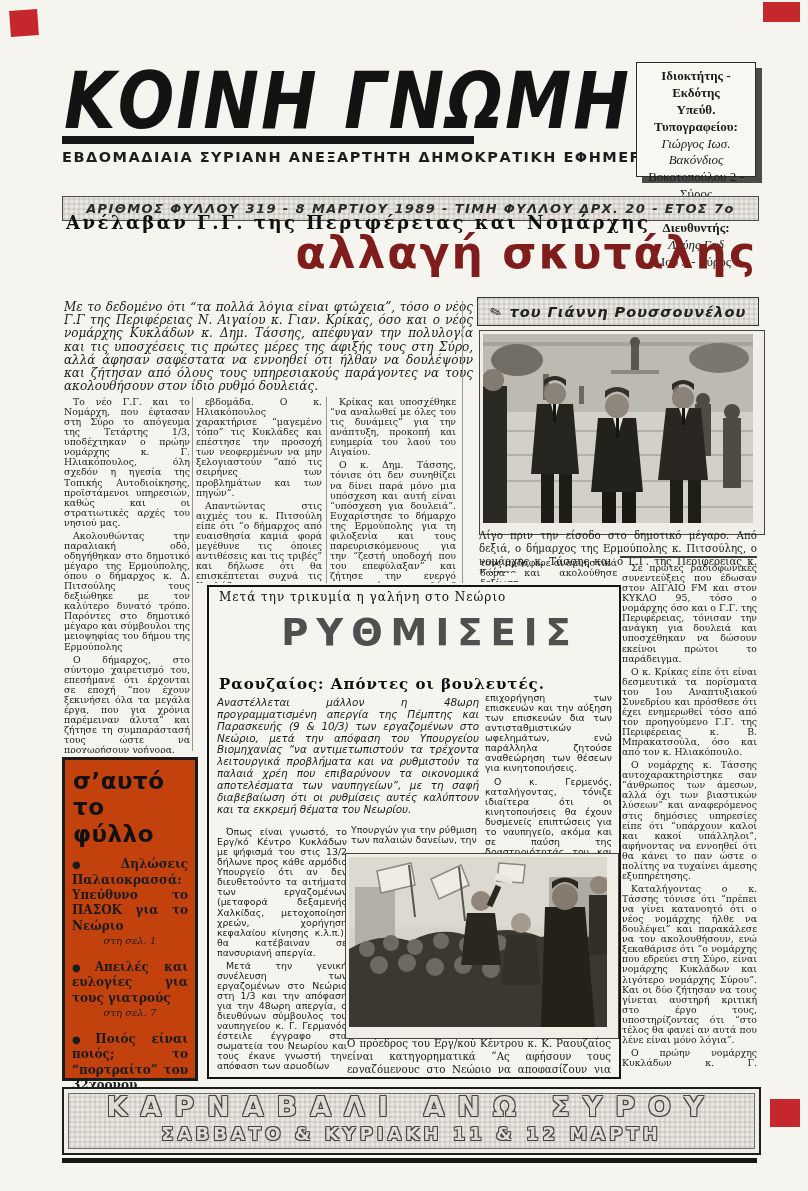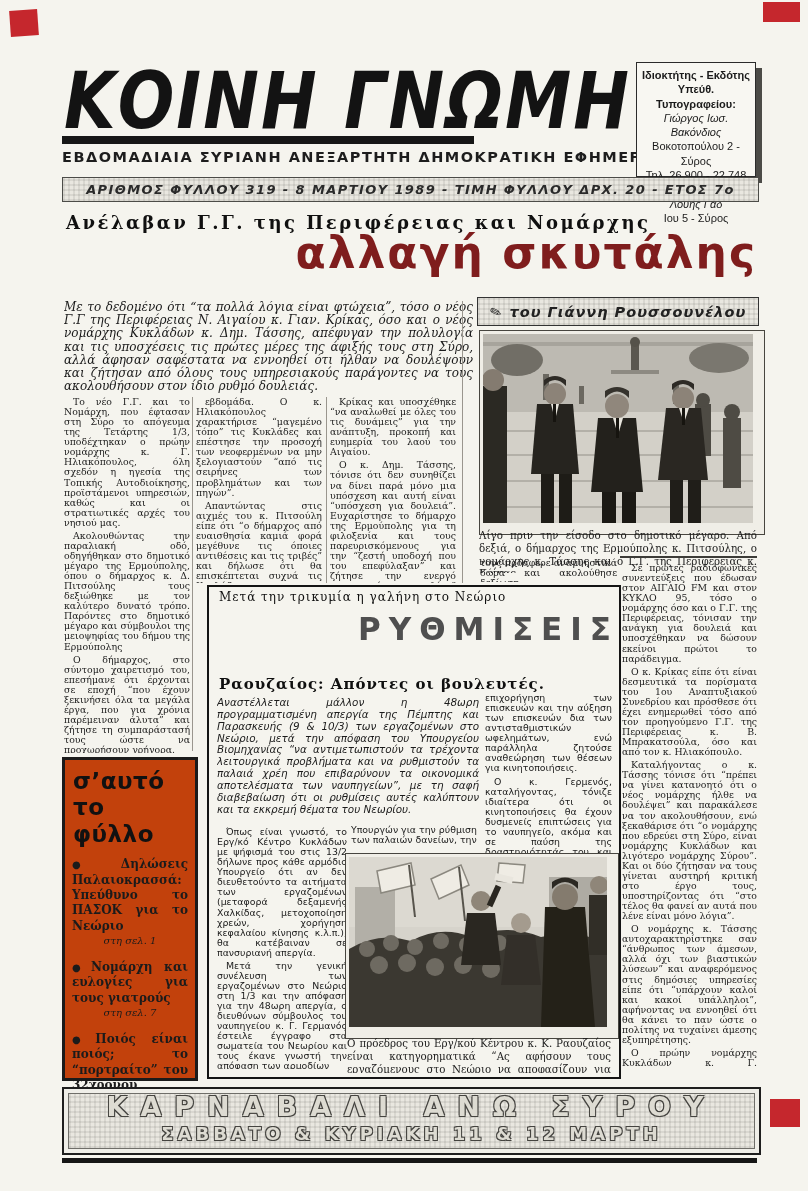--- a/index.html
+++ b/index.html
@@ -15,27 +15,27 @@
 
   
   .mast-title{left:64px;top:56px;width:600px;font-family:"DejaVu Sans",sans-serif;
     font-weight:bold;font-style:italic;font-size:64px;letter-spacing:2px;color:#131313;
     white-space:nowrap;transform:scale(1.04,1.22);transform-origin:left top;}
   .mast-bar{left:62px;top:136px;width:412px;height:8px;background:#161616;}
   .mast-sub{left:62px;top:149px;width:575px;font-family:"DejaVu Sans",sans-serif;
     font-weight:bold;font-size:14.5px;letter-spacing:1.5px;color:#1d1d1d;white-space:nowrap;}
   .info-box{left:636px;top:62px;width:118px;height:108px;border:1px solid #2b2b2b;
     background:#f8f7f2;box-shadow:6px 6px 0 #4c4b47;text-align:center;
-    font-family:Liberation Sans, sans-serif;font-size:11px;line-height:1.3;padding-top:5px;}
+    font-family:Liberation Serif, serif;font-size:13px;line-height:1.3;padding-top:5px;}
   .info-box .b{font-weight:bold;}
   .info-box .i{font-style:italic;}
   .checker{background-color:#e9e7e0;background-image:
     repeating-linear-gradient(0deg, rgba(70,70,65,.10) 0 2px, transparent 2px 5px),
     repeating-linear-gradient(90deg, rgba(70,70,65,.10) 0 2px, transparent 2px 5px);}
-  .issue-line{left:62px;top:177px;width:695px;height:23px;border:1px solid #4c4c48;
+  .issue-line{left:62px;top:196px;width:695px;height:23px;border:1px solid #4c4c48;
     font-family:"DejaVu Sans",sans-serif;font-weight:bold;font-style:italic;
     font-size:13px;letter-spacing:1.4px;line-height:23px;text-align:center;color:#2a2a2a;
     white-space:nowrap;overflow:hidden;}
 
   
   .kicker1{left:66px;top:212px;width:640px;font-weight:bold;font-size:18px;
     letter-spacing:2.5px;color:#101010;white-space:nowrap;}
   .headline1{left:62px;top:231px;width:695px;text-align:right;
     font-family:"DejaVu Sans",sans-serif;font-weight:bold;font-size:44px;line-height:1;
     letter-spacing:2px;color:#7f1d1d;white-space:nowrap;}
@@ -61,22 +61,22 @@
   .vrule{width:1px;background:#9a968e;}
   .rule-a{left:192px;top:397px;height:354px;}
   .rule-b{left:326px;top:397px;height:186px;}
   .rule-c{left:462px;top:301px;height:282px;}
   .hrule-col5{left:620px;top:556px;width:137px;height:2px;background:#3c3b37;}
 
   
   .box2{left:207px;top:585px;width:410px;height:490px;border:2px solid #141414;}
   .box2 .kicker2{position:absolute;left:10px;top:3px;font-weight:normal;font-size:12px;
     letter-spacing:1px;white-space:nowrap;color:#101010;}
-  .box2 .h1a{position:absolute;left:0;top:24px;width:100%;text-align:right;
-    font-family:"DejaVu Sans",sans-serif;font-weight:bold;font-size:31px;
+  .box2 .h1a{position:absolute;left:16px;top:24px;width:100%;text-align:center;
+    font-family:"DejaVu Sans",sans-serif;font-weight:bold;font-size:37px;
     letter-spacing:8px;color:#4f4f4f;white-space:nowrap;}
   .box2 .h1b{position:absolute;left:0;top:56px;width:100%;text-align:center;
     font-family:"DejaVu Sans",sans-serif;font-weight:bold;font-size:30px;
     letter-spacing:1px;color:#4f4f4f;white-space:nowrap;}
   .box2 .subhead{position:absolute;left:10px;top:88px;font-weight:bold;font-size:15px;
     letter-spacing:1px;color:#101010;white-space:nowrap;}
   .box2 .lead2{position:absolute;left:8px;top:110px;width:262px;height:126px;
     font-family:"DejaVu Sans",sans-serif;font-style:italic;font-size:10.4px;
     line-height:1.14;text-align:justify;overflow:hidden;}
   .box2 .colL{position:absolute;left:8px;top:240px;width:130px;height:242px;
@@ -216,22 +216,22 @@
   <p>Ο κ. Δημ. Τάσσης, τόνισε ότι δεν συνηθίζει να δίνει παρά μόνο μια υπόσχεση και αυτή είναι “υπόσχεση για δουλειά”. Ευχαρίστησε το δήμαρχο της Ερμούπολης για τη φιλοξενία και τους παρευρισκόμενους για την “ζεστή υποδοχή που του επεφύλαξαν” και ζήτησε την ενεργό συμμετοχή του πολίτη” ώστε να μην αποφασίζουν άλλοι για την τύχη του”.</p>
 
 </div>
 <div class="abs bodycol col4">
   <p style="text-indent:0">τους πρόσφερε αναμνηστικά δώρα και ακολούθησε δεξίωση.</p>
 </div>
 <div class="abs hrule-col5"></div>
 <div class="abs bodycol col5">
   <p>Σε πρώτες ραδιοφωνικές συνεντεύξεις που έδωσαν στον ΑΙΓΑΙΟ FM και στον ΚΥΚΛΟ 95, τόσο ο νομάρχης όσο και ο Γ.Γ. της Περιφέρειας, τόνισαν την ανάγκη για δουλειά και υποσχέθηκαν να δώσουν εκείνοι πρώτοι το παράδειγμα.</p>
   <p>Ο κ. Κρίκας είπε ότι είναι δεσμευτικά τα πορίσματα του 1ου Αναπτυξιακού Συνεδρίου και πρόσθεσε ότι έχει ενημερωθεί τόσο από τον προηγούμενο Γ.Γ. της Περιφέρειας κ. Β. Μπρακατσούλα, όσο και από τον κ. Ηλιακόπουλο.</p>
+  <p>Ο νομάρχης κ. Τάσσης αυτοχαρακτηρίστηκε σαν “άνθρωπος των άμεσων, αλλά όχι των βιαστικών λύσεων” και αναφερόμενος στις δημόσιες υπηρεσίες είπε ότι “υπάρχουν καλοί και κακοί υπάλληλοι”, αφήνοντας να εννοηθεί ότι θα κάνει το παν ώστε ο πολίτης να τυχαίνει άμεσης εξυπηρέτησης.</p>
   <p>Καταλήγοντας ο κ. Τάσσης τόνισε ότι “πρέπει να γίνει κατανοητό ότι ο νέος νομάρχης ήλθε να δουλέψει” και παρακάλεσε να τον ακολουθήσουν, ενώ ξεκαθάρισε ότι “ο νομάρχης που εδρεύει στη Σύρο, είναι νομάρχης Κυκλάδων και λιγότερο νομάρχης Σύρου”. Και οι δύο ζήτησαν να τους γίνεται αυστηρή κριτική στο έργο τους, υποστηρίζοντας ότι “στο τέλος θα φανεί αν αυτά που λένε είναι μόνο λόγια”.</p>
-  <p>Ο νομάρχης κ. Τάσσης αυτοχαρακτηρίστηκε σαν “άνθρωπος των άμεσων, αλλά όχι των βιαστικών λύσεων” και αναφερόμενος στις δημόσιες υπηρεσίες είπε ότι “υπάρχουν καλοί και κακοί υπάλληλοι”, αφήνοντας να εννοηθεί ότι θα κάνει το παν ώστε ο πολίτης να τυχαίνει άμεσης εξυπηρέτησης.</p>
   <p>Ο πρώην νομάρχης Κυκλάδων κ. Γ. Ηλιακόπουλος, μετά από παραμονή 26 μηνών στις Κυκλάδες, αναχώρησε για να αναλάβει τα καθήκοντα του νομάρχη Αρκαδίας την Παρασκευή το απόγευμα.</p>
 </div>
 <div class="abs vrule rule-a"></div>
 <div class="abs vrule rule-b"></div>
 <div class="abs vrule rule-c"></div>
 
 <div class="abs box2">
   <div class="kicker2">Μετά την τρικυμία η γαλήνη στο Νεώριο</div>
   <div class="h1a">ΡΥΘΜΙΣΕΙΣ</div>
   <div class="subhead">Ραουζαίος: Απόντες οι βουλευτές.</div>
@@ -303,21 +303,21 @@
 <div class="abs sidebar">
   <div class="title">
     <div>σ’αυτό</div>
     <div>το φύλλο</div>
   </div>
   <div class="item">
     <span class="bullet">●</span><span>Δηλώσεις Παλαιοκρασσά: Υπεύθυνο το ΠΑΣΟΚ για το Νεώριο</span>
     <span class="pageref">στη σελ. 1</span>
   </div>
   <div class="item">
-    <span class="bullet">●</span><span>Νομάρχη και ευλογίες για τους γιατρούς</span>
+    <span class="bullet">●</span><span>Απειλές και ευλογίες για τους γιατρούς</span>
     <span class="pageref">στη σελ. 7</span>
   </div>
   <div class="item">
     <span class="bullet">●</span><span>Ποιός είναι ποιός; το “πορτραίτο” του 32χρονου Περιφερειάρχη Νότιου Αιγαίου</span>
     <span class="pageref">στη σελ. 7</span>
   </div>
 </div>
 
 <div class="abs banner checker">
   <div class="l1">ΚΑΡΝΑΒΑΛΙ ΑΝΩ ΣΥΡΟΥ</div>

